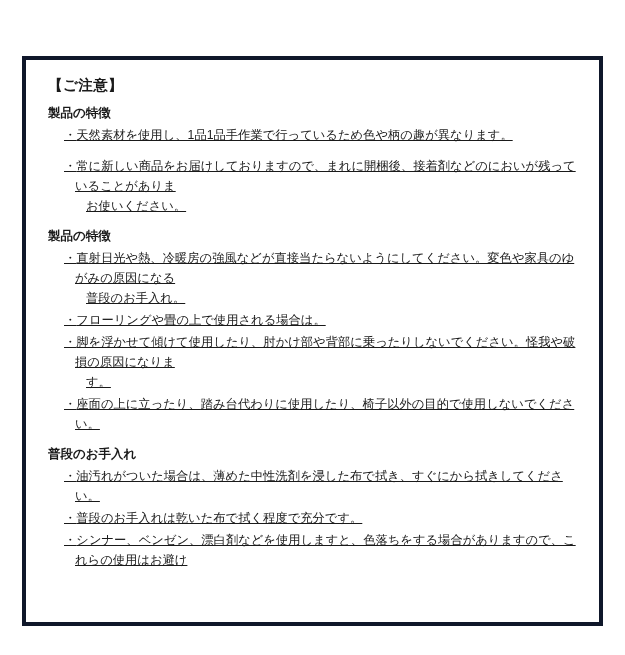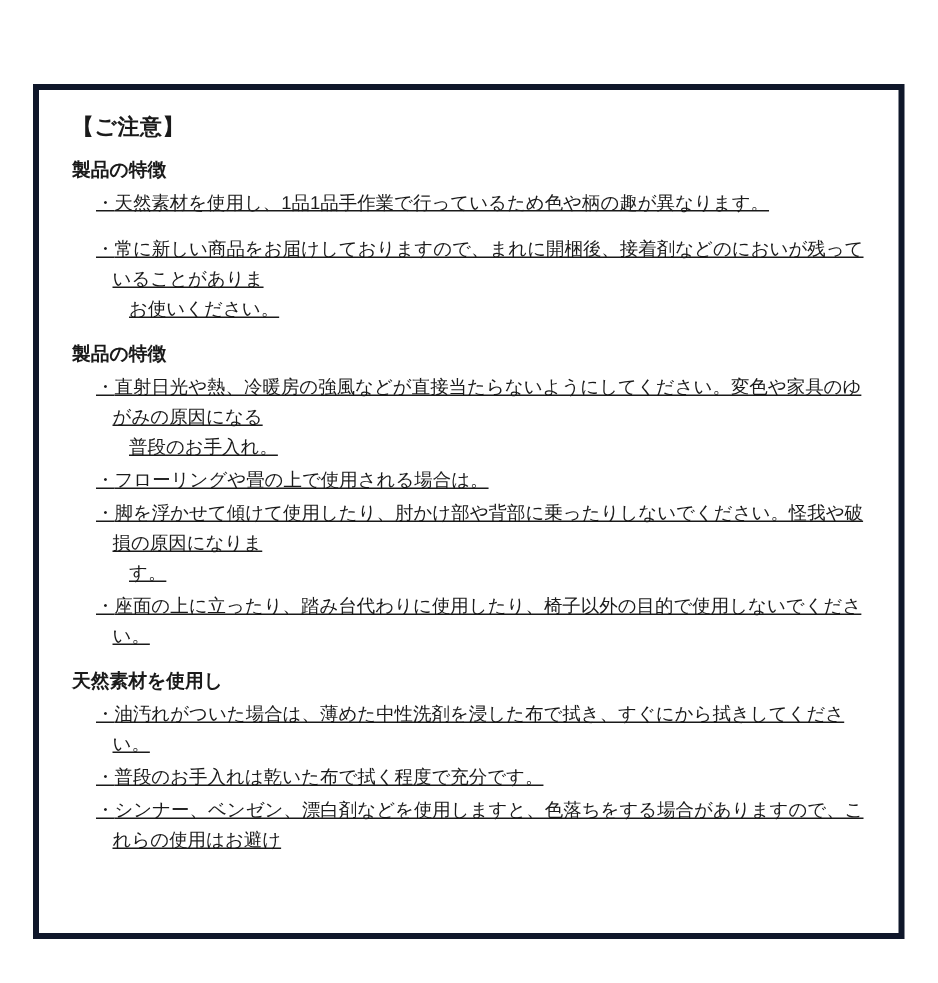--- a/index.html
+++ b/index.html
@@ -80,20 +80,20 @@
           <div class="item"><span class="bullet">・</span><span>常に新しい商品をお届けしておりますので、まれに開梱後、接着剤などのにおいが残っていることがありま</span><span class="cont">お使いください。</span></div>
         </div>
         <div class="section">
           <div class="section-heading">製品の特徴</div>
           <div class="item"><span class="bullet">・</span><span>直射日光や熱、冷暖房の強風などが直接当たらないようにしてください。変色や家具のゆがみの原因になる</span><span class="cont">普段のお手入れ。</span></div>
           <div class="item"><span class="bullet">・</span><span>フローリングや畳の上で使用される場合は。</span></div>
           <div class="item"><span class="bullet">・</span><span>脚を浮かせて傾けて使用したり、肘かけ部や背部に乗ったりしないでください。怪我や破損の原因になりま</span><span class="cont">す。</span></div>
           <div class="item"><span class="bullet">・</span><span>座面の上に立ったり、踏み台代わりに使用したり、椅子以外の目的で使用しないでください。</span></div>
         </div>
         <div class="section">
-          <div class="section-heading">天然素材を使用し</div>
+          <div class="section-heading">普段のお手入れ</div>
           <div class="item"><span class="bullet">・</span><span>油汚れがついた場合は、薄めた中性洗剤を浸した布で拭き、すぐにから拭きしてください。</span></div>
           <div class="item"><span class="bullet">・</span><span>普段のお手入れは乾いた布で拭く程度で充分です。</span></div>
           <div class="item"><span class="bullet">・</span><span>シンナー、ベンゼン、漂白剤などを使用しますと、色落ちをする場合がありますので、これらの使用はお避け</span></div>
         </div>
       </div>
   </div>
 </div>
 
 </body></html>

